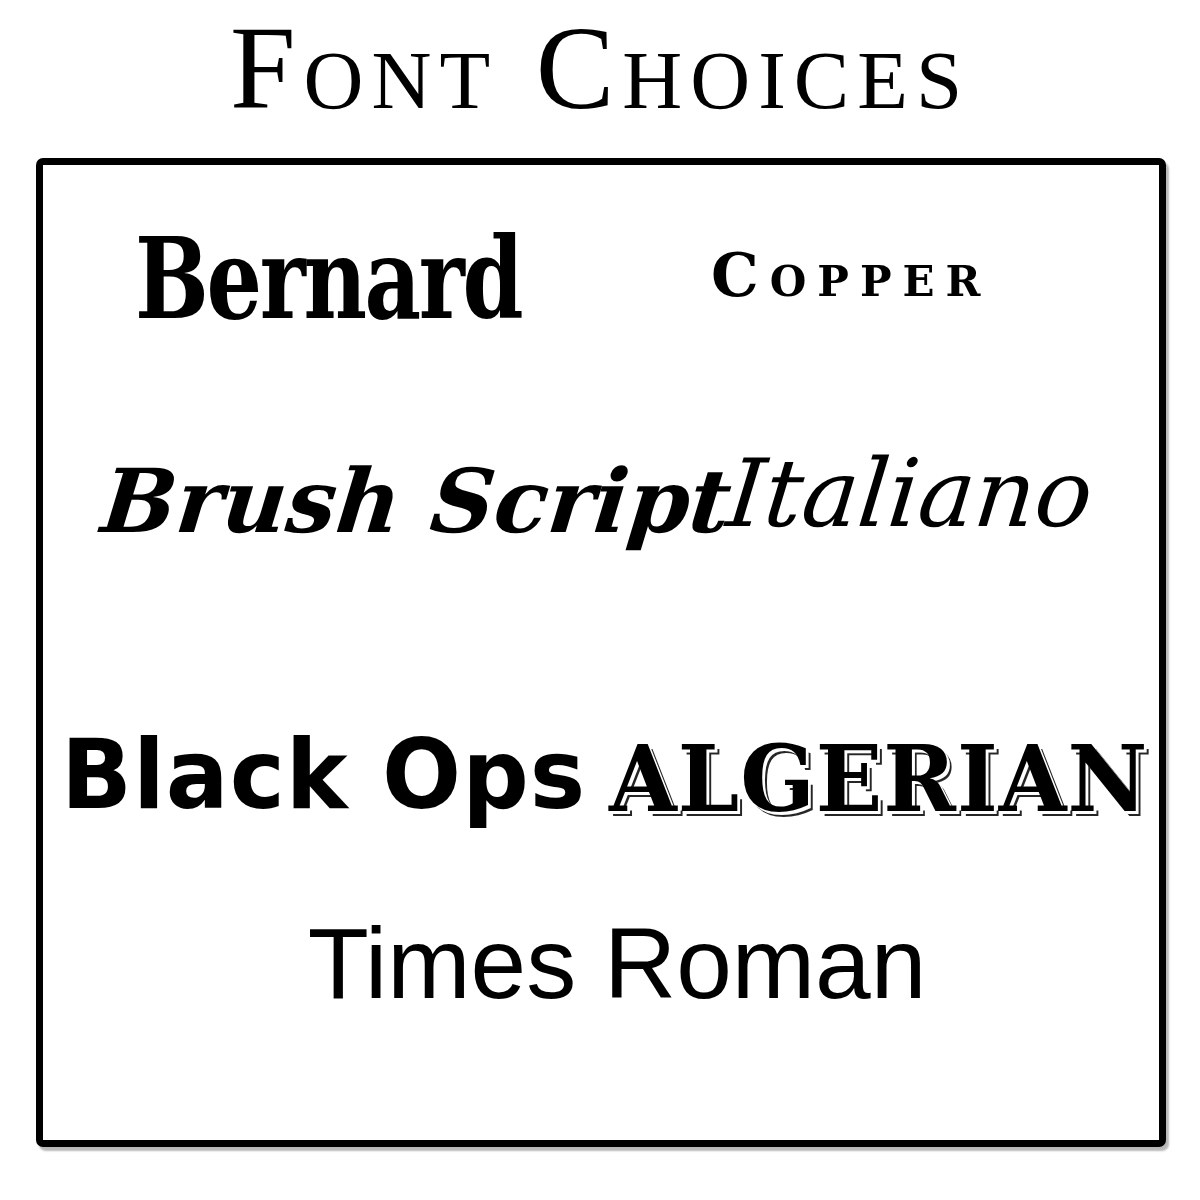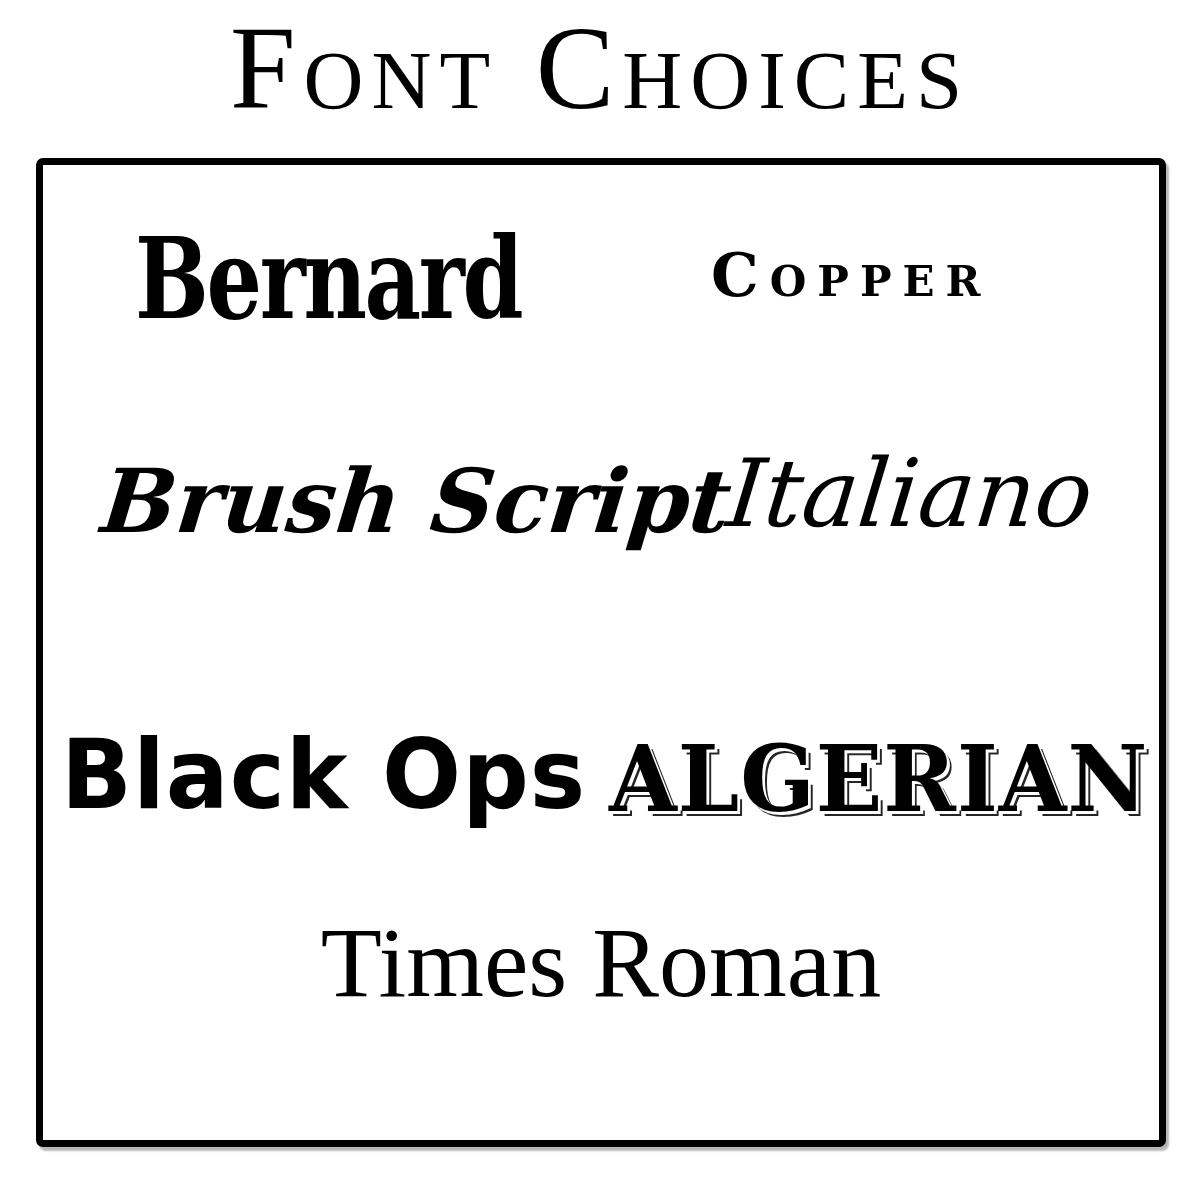--- a/index.html
+++ b/index.html
@@ -119,25 +119,25 @@
     font-weight: bold;
     font-size: 92px;
     letter-spacing: 1px;
     text-shadow: 3px 3px 0 #ffffff, 5px 5px 0 rgba(0,0,0,0.85);
     transform: scaleX(0.95);
     transform-origin: left top;
   }
 
   
   .s-times {
-    left: 0;
+    left: 16px;
     top: 748px;
     width: 1116px;
     text-align: center;
-    font-family: Liberation Serif, serif;
+    font-family: Liberation Sans, sans-serif;
     font-weight: normal;
     font-size: 100px;
   }
 </style>
 </head>
 <body>
 
 <div class="page-title">Font Choices</div>
 
 <div class="samples-box">

